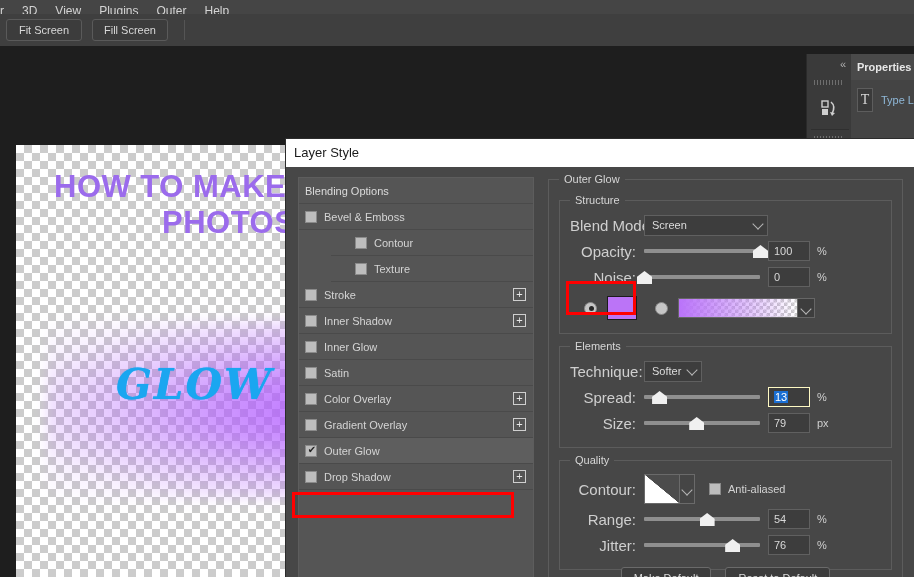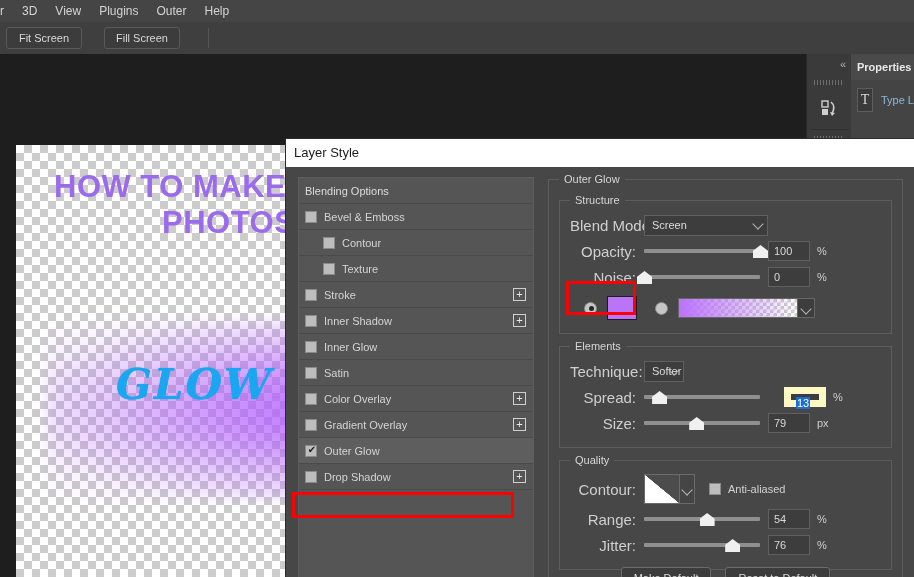--- a/index.html
+++ b/index.html
@@ -21,22 +21,22 @@
     background: #454545; display: flex; align-items: center;
   }
   .menu-item {
     padding: 0 9px; height: 22px; line-height: 22px;
     font-size: 12px; color: #d4d4d4; white-space: nowrap;
   }
   .menu-item:first-child { padding-left: 0; }
 
   
   .optionsbar {
-    position: absolute; left: 0; top: 22px; width: 914px; height: 32px;
-    background: #3f3f3f; display: flex; align-items: center; padding-left: 6px; gap: 12px;
+    position: absolute; left: 0; top: 14px; width: 914px; height: 32px;
+    background: #3f3f3f; display: flex; align-items: center; padding-left: 6px;
   }
   .opt-btn {
     height: 22px; min-width: 76px; padding: 0 10px;
     background: #3c3c3c; border: 1px solid #5a5a5a; border-radius: 3px;
     color: #d8d8d8; font-size: 11px; line-height: 20px; text-align: center;
     margin-right: 10px;
   }
   .opt-sep { width: 1px; height: 20px; background: #555; margin-left: 6px; }
 
   
@@ -145,21 +145,21 @@
   
   .styles-col {
     position: absolute; left: 12px; top: 10px; width: 236px; height: 401px;
     background: #555555; border: 1px solid #5d5d5d;
   }
   .style-row {
     position: relative; height: 26px; display: flex; align-items: center;
     border-bottom: 1px solid #4a4a4a; padding-left: 6px; color: #d4d4d4; font-size: 11px;
   }
   .style-row.head { font-size: 11px; color: #dcdcdc; }
-  .style-row.sub { padding-left: 24px; }
+  .style-row.sub { padding-left: 24px; margin-left: 32px; }
   .style-row.active { background: #5e5e5e; }
   .cb {
     width: 12px; height: 12px; background: #bdbdbd; border: 1px solid #8a8a8a;
     margin-right: 7px; flex: none; position: relative;
   }
   .cb.checked::after {
     content: "✔"; position: absolute; left: 0; top: -3px; width: 12px;
     text-align: center; font-size: 10px; color: #222; line-height: 14px;
   }
   .plus-box {
@@ -203,21 +203,21 @@
   .slider .thumb {
     position: absolute; top: 4px; width: 15px; height: 13px; margin-left: -7px;
     background: #f0f0f0;
     clip-path: polygon(50% 0%, 100% 45%, 100% 100%, 0% 100%, 0% 45%);
   }
   .numbox {
     width: 42px; height: 20px; background: #3d3d3d; border: 1px solid #606060;
     color: #d8d8d8; font-size: 11px; line-height: 18px; padding-left: 5px;
     flex: none; position: relative;
   }
-  .numbox.focused { border: 7px solid #fef9c3; margin-left: 16px; }
+  .numbox.focused { border: 1px solid #fef9c3; }
   .numbox.focused .sel {
     background: #1a6fd4; color: #ffffff; padding: 0 1px;
   }
   .unit { font-size: 11px; color: #cfcfcf; margin-left: 7px; white-space: nowrap; }
 
   .color-row { display: flex; align-items: center; height: 30px; margin-top: 4px; padding-left: 14px; }
   .radio {
     width: 13px; height: 13px; border-radius: 50%;
     background: #c6c6c6; border: 1px solid #8a8a8a; position: relative; flex: none;
   }
@@ -459,21 +459,21 @@
               <div class="grad-box"></div>
               <div class="grad-chev"></div>
             </div>
           </div>
 
           <div class="group">
             <div class="legend">Elements</div>
 
             <div class="row">
               <div class="row-label">Technique:</div>
-              <div class="select" style="width:40px;">
+              <div class="select" style="width:58px;">
                 <span>Softer</span>
                 <span class="chev"></span>
               </div>
             </div>
 
             <div class="row">
               <div class="row-label">Spread:</div>
               <div class="slider">
                 <div class="track"></div>
                 <div class="thumb" id="thumb-spread" style="left: 15.08px;"></div>

